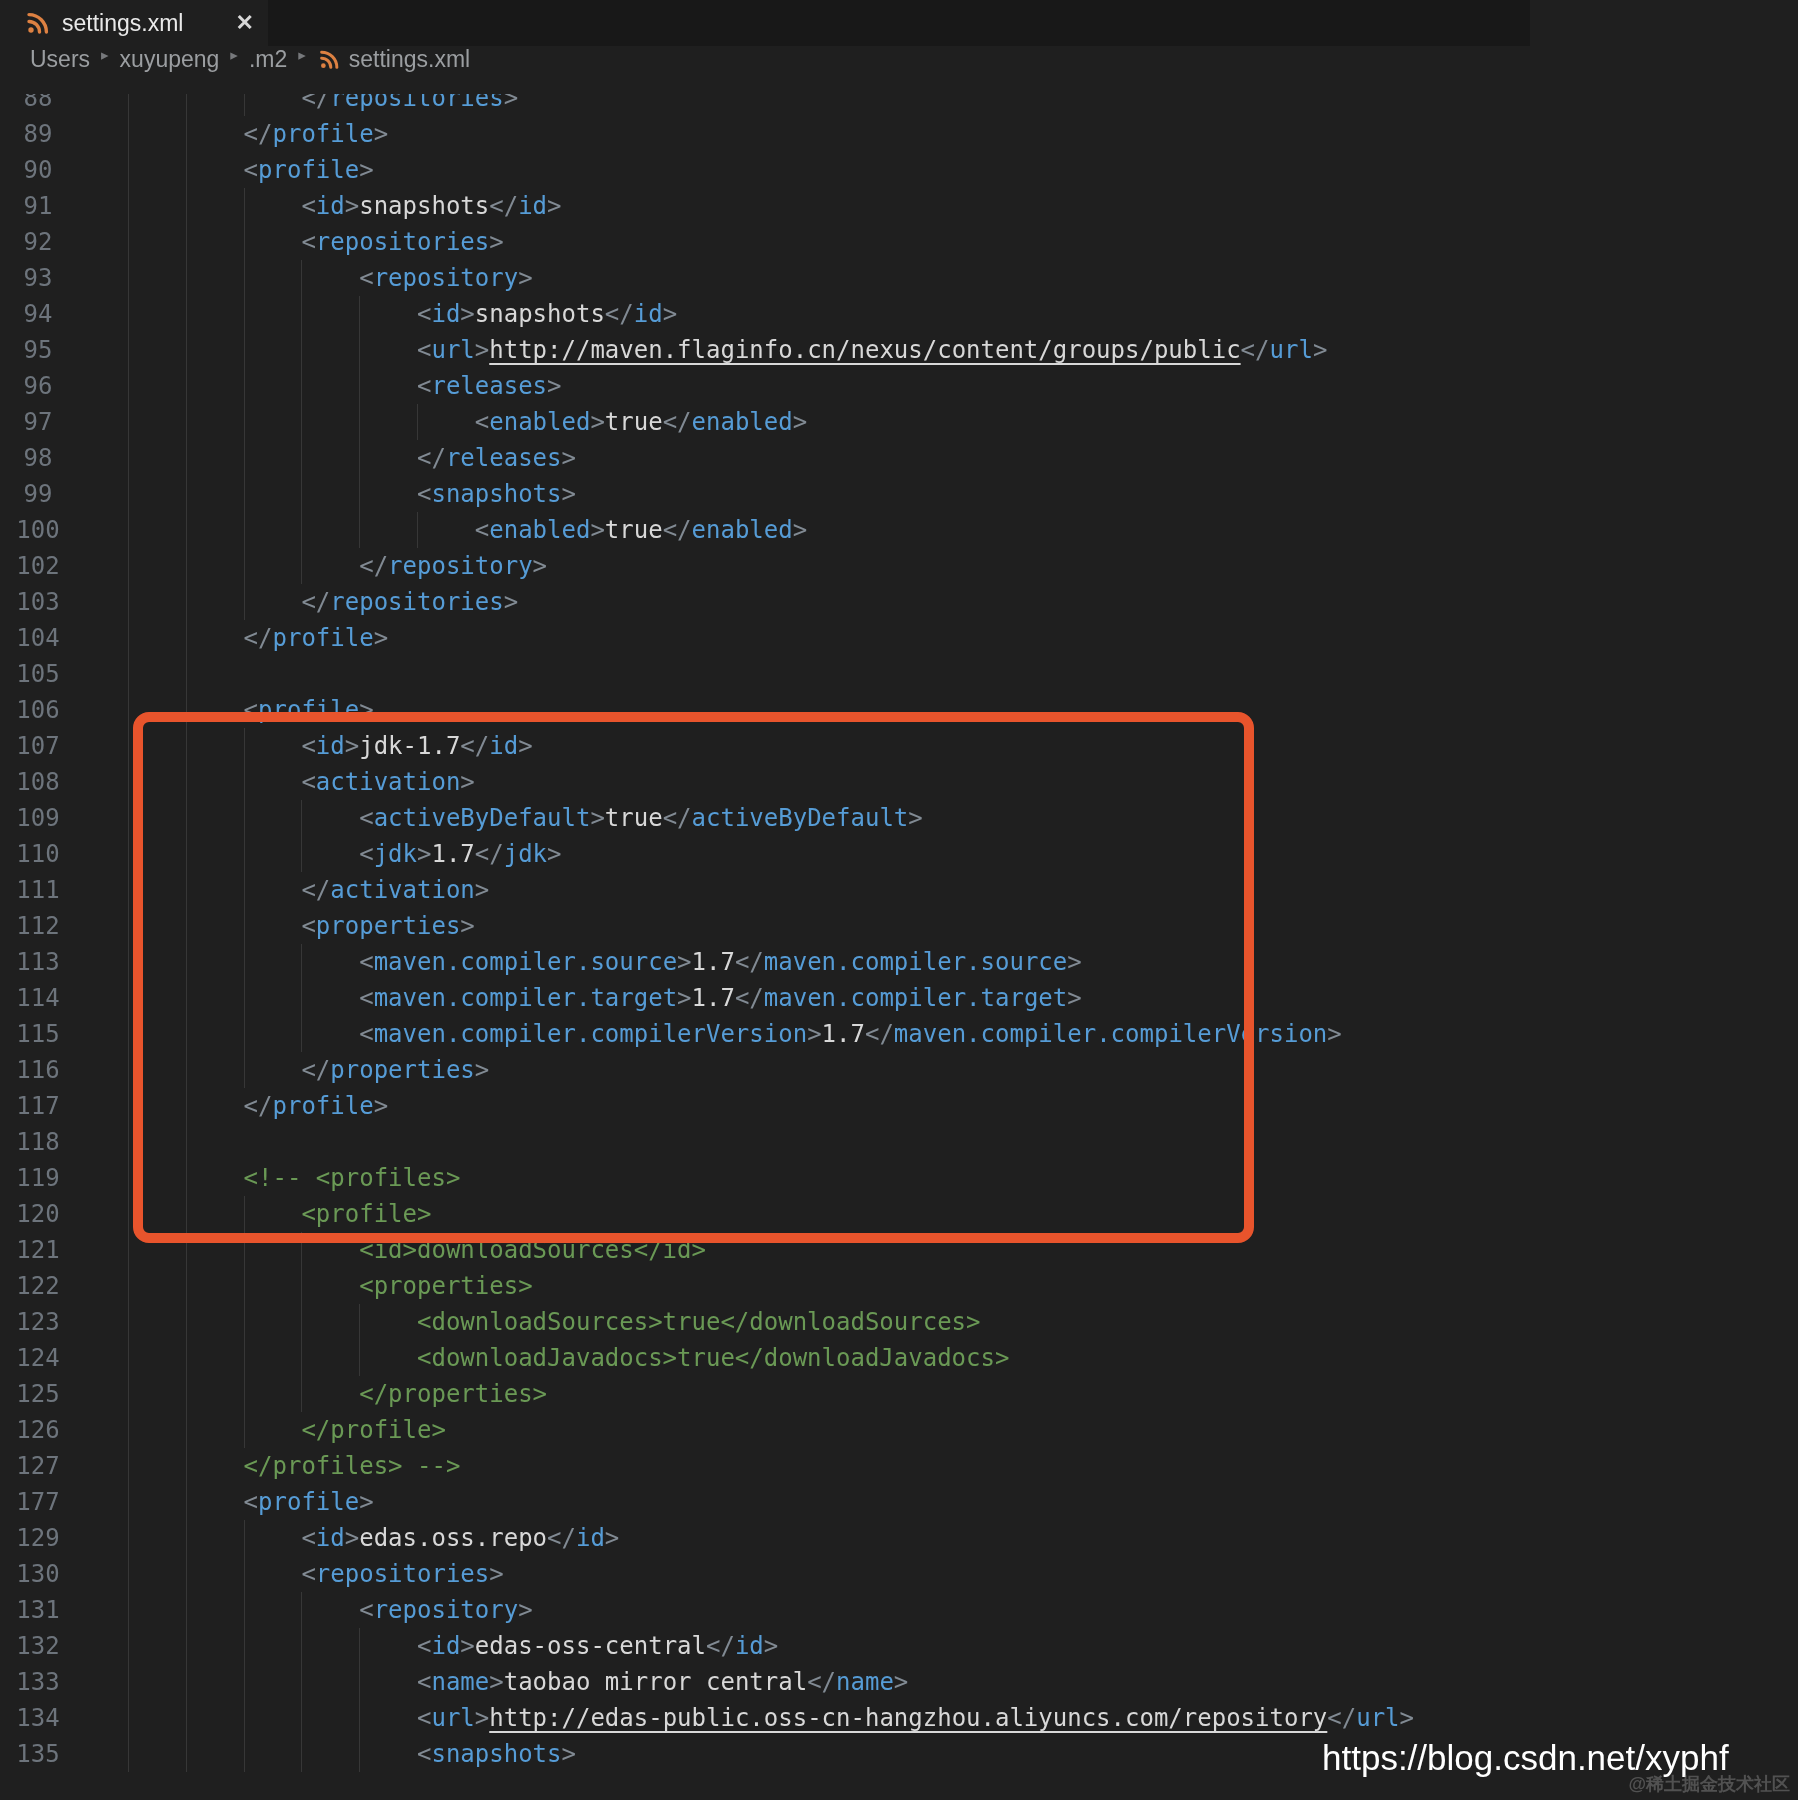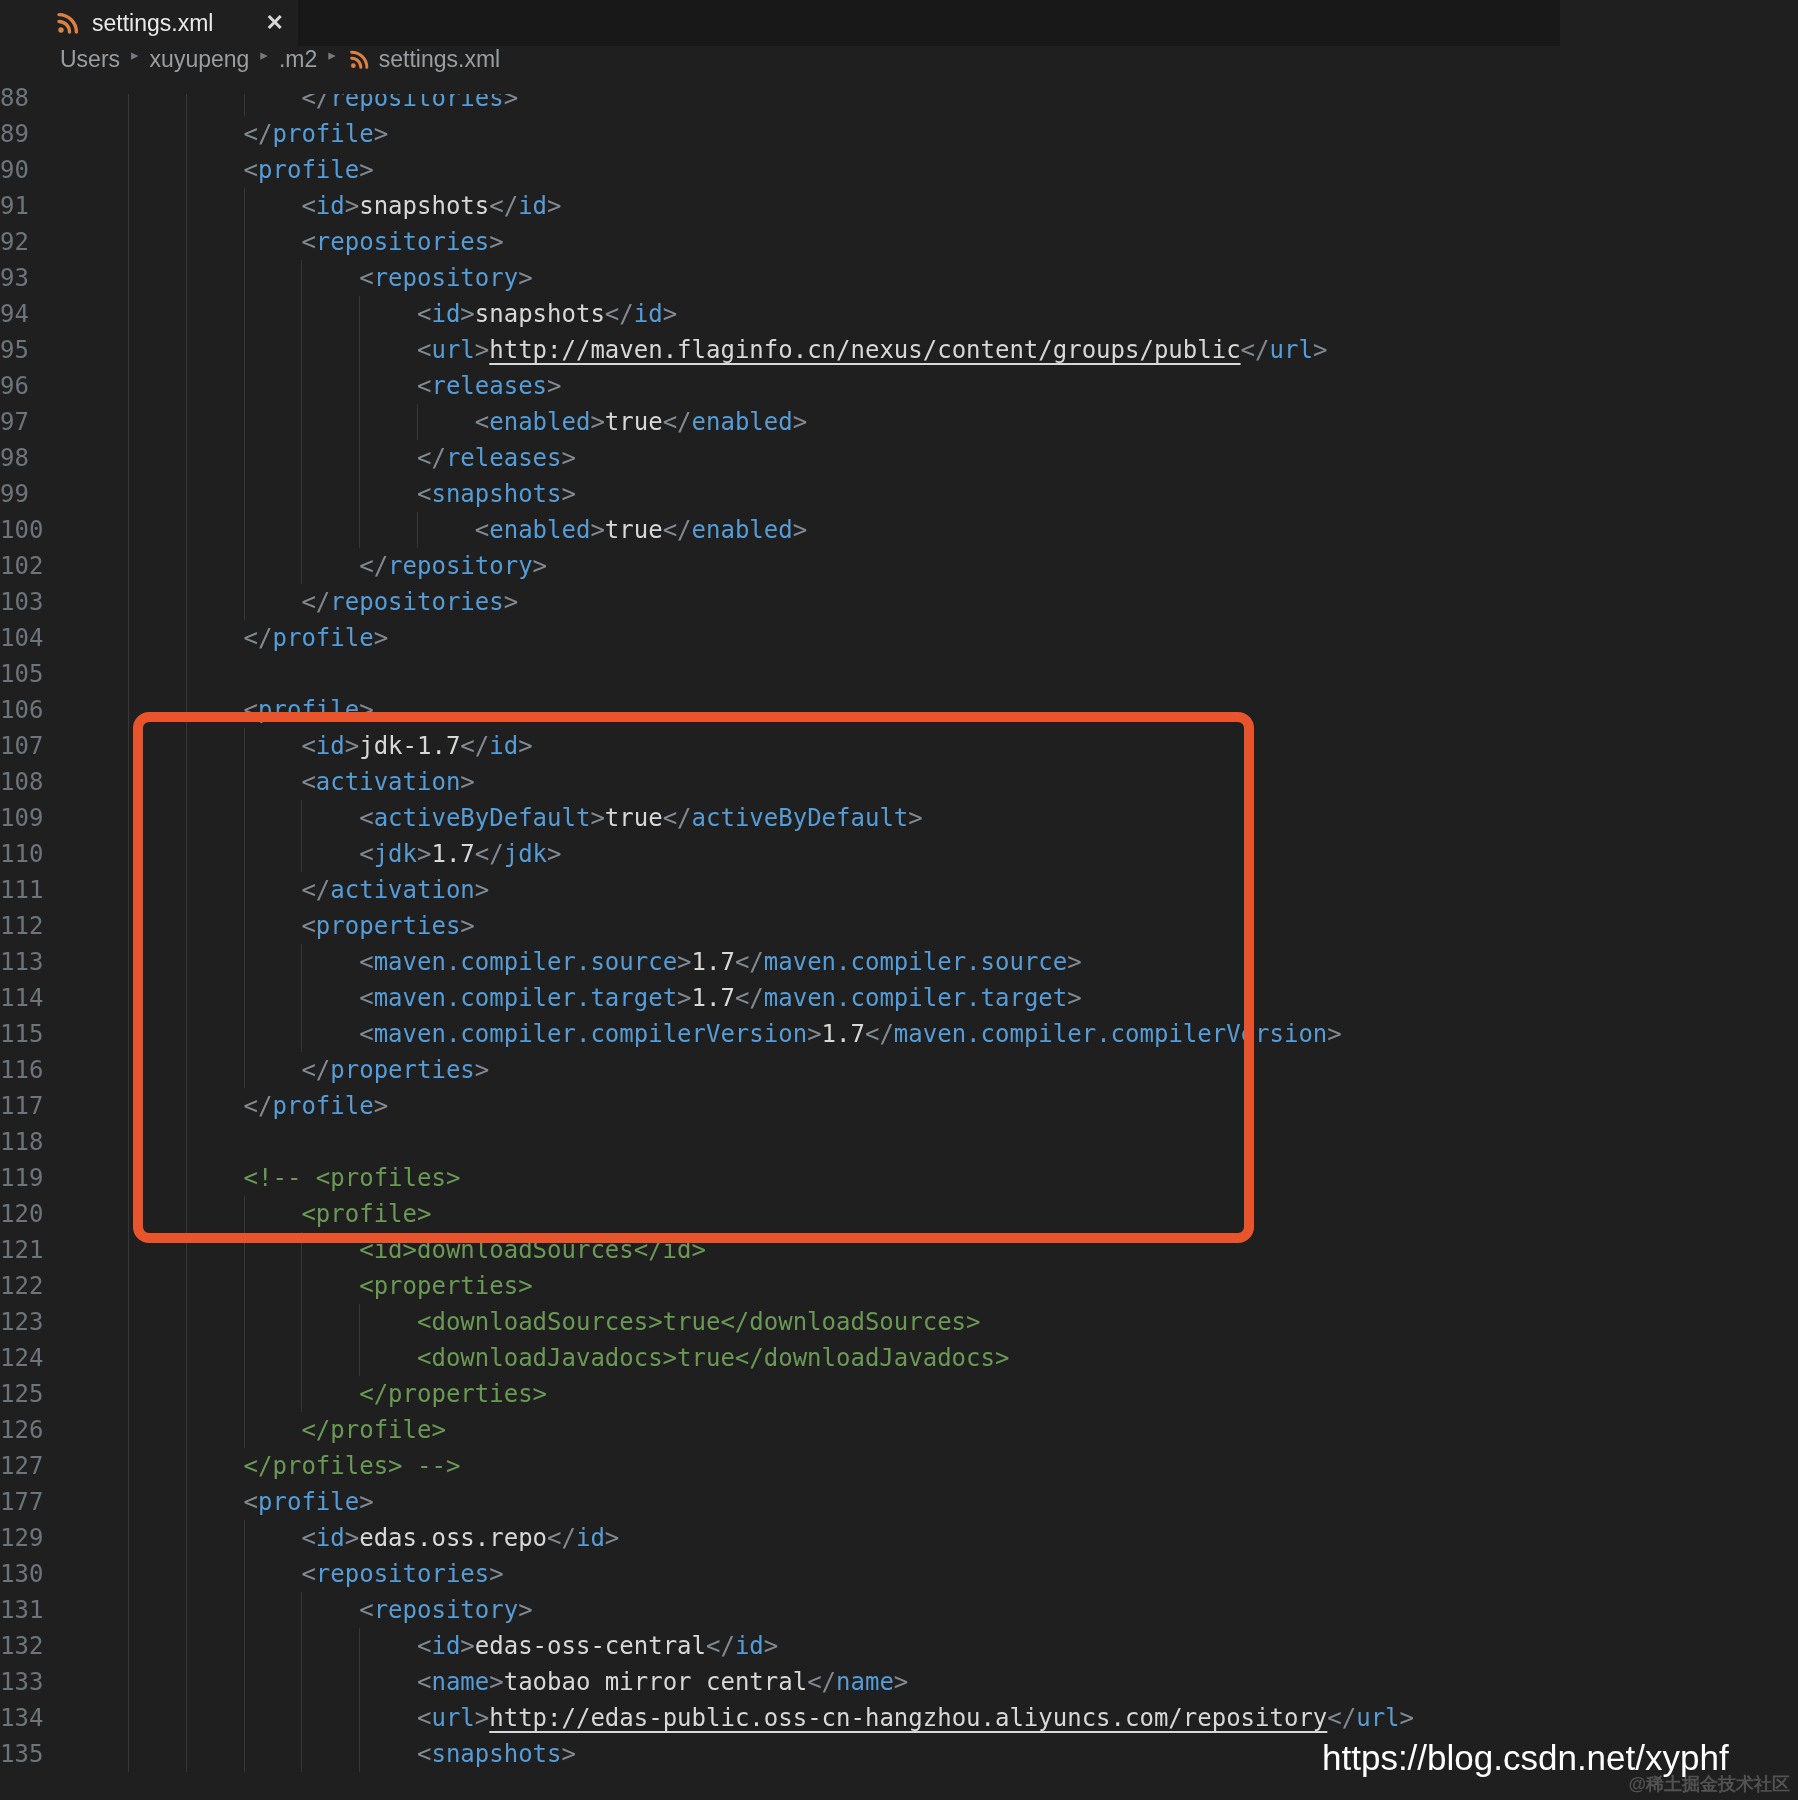--- a/index.html
+++ b/index.html
@@ -2,21 +2,21 @@
 <html style="--bg: #1f1f1f; --strip: #181818; --tag: #569cd6; --punct: #818a93; --text: #d8d8d8; --comment: #6a9955; --ln: #6d747c; --guide: #373737; --box: #e8542c; --crumb: #9b9ea1; --title: #e9e9e9; --icon: #dd8142;"><head>
 <meta charset="utf-8">
 <style>
   html,body{margin:0;padding:0;}
   body{
     width:1798px;height:1800px;overflow:hidden;position:relative;
     background:var(--bg,#1f1f1f);
     font-family:"DejaVu Sans Mono","Liberation Mono",monospace;
   }
   
-  .header{position:absolute;top:0;left:0;width:1530px;height:94px;z-index:5;padding-left:30px;}
+  .header{position:absolute;top:0;left:0;width:1530px;height:94px;z-index:5;}
   .tabbar{height:46px;background:var(--strip,#181818);display:flex;align-items:stretch;}
   .tab{
     width:268px;background:var(--bg,#1f1f1f);display:flex;align-items:center;
     padding:0 14px 0 26px;box-sizing:border-box;cursor:pointer;
   }
   .tab-icon{width:24px;height:24px;display:inline-block;flex:0 0 auto;}
   .tab-title{
     margin-left:12px;color:var(--title,#e9e9e9);
     font-family:"Liberation Sans",sans-serif;font-size:23px;flex:1 1 auto;
   }
@@ -29,21 +29,21 @@
     padding-left:30px;font-family:"Liberation Sans",sans-serif;font-size:23px;
     color:var(--crumb,#9b9ea1);
   }
   .crumb{cursor:pointer;}
   .crumb-sep{color:#77797c;font-size:15px;margin:0 11px;}
   .crumb-icon{width:21px;height:21px;display:inline-block;margin:3px 9px 0 2px;}
   
   .editor{position:absolute;left:0;top:80px;width:1798px;z-index:1;}
   .row{display:flex;height:36px;line-height:36px;font-size:24px;}
   .ln{
-    width:76px;flex:0 0 aupx;flex:0 0 76px;text-align:left;
+    width:76px;flex:0 0 aupx;flex:0 0 76px;text-align:center;
     color:var(--ln,#6d747c);user-select:none;
   }
   .code{margin-left:52px;white-space:pre;}
   .ind{
     display:inline-block;width:4ch;height:36px;vertical-align:top;
     box-shadow:inset 1px 0 0 var(--guide,#363636);
   }
   .seg-p{color:var(--punct,#808080);}
   .seg-t{color:var(--tag,#569cd6);}
   .seg-x{color:var(--text,#d6d6d6);}

